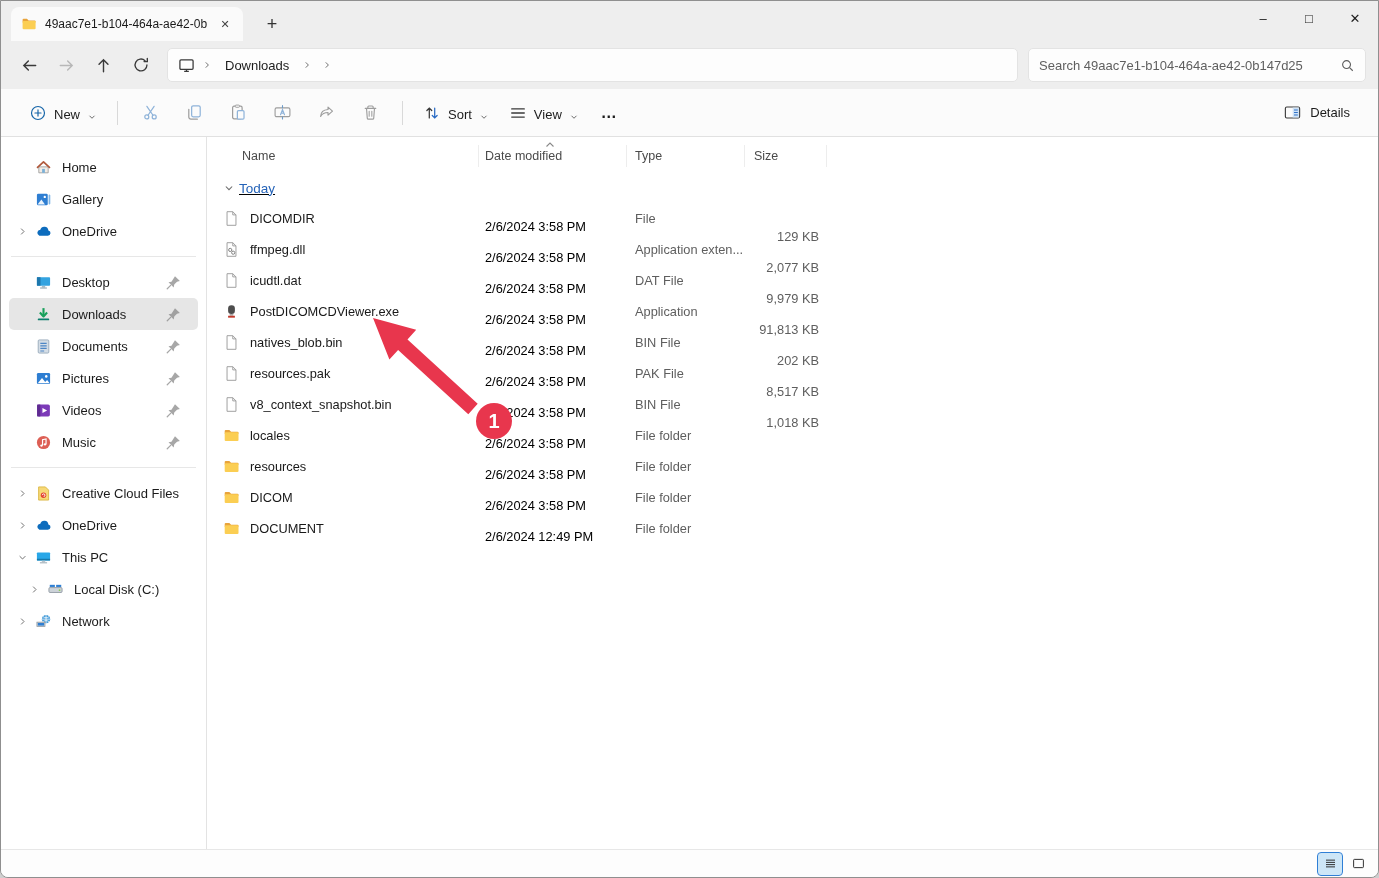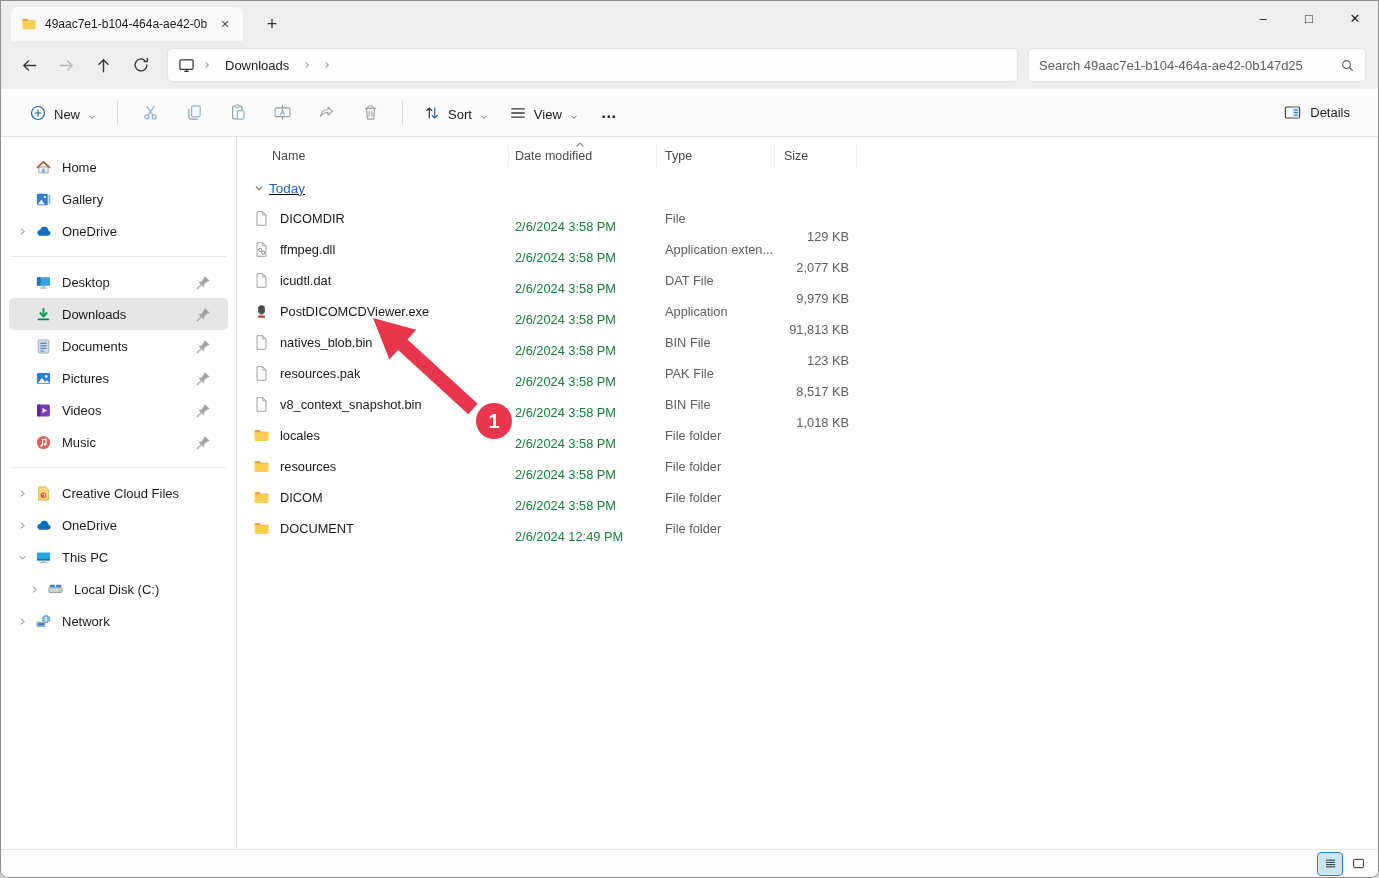--- a/index.html
+++ b/index.html
@@ -38,21 +38,21 @@
              padding:0 18px; flex:0 0 auto; }
   .tbtn { display:flex; align-items:flex-end; gap:7px; padding:6px 10px; border-radius:5px; font-size:13px; color:#1b1b1b; }
   .tsep { width:1px; height:24px; background:#d9d9d9; margin:0 10px; }
   .ticon { width:44px; height:34px; display:flex; align-items:center; justify-content:center; border-radius:5px; }
   .more { font-size:16px; font-weight:bold; letter-spacing:2px; color:#1b1b1b; padding:0 12px; }
   .toolbar .spacer { flex:1; }
   .details-btn { display:flex; align-items:center; gap:8px; font-size:13px; color:#1b1b1b; padding:6px 10px; border-radius:5px; }
 
   
   .bodyarea { flex:1; display:flex; background:#ffffff; min-height:0; }
-  .sidebar { width:236px; flex:0 0 auto; border-right:1px solid #e3e3e3; padding-top:14px; background:#fff; }
+  .sidebar { width:206px; flex:0 0 auto; border-right:1px solid #e3e3e3; padding-top:14px; background:#fff; }
   .sb-item { height:32px; margin:0 8px; display:flex; align-items:center; border-radius:5px; padding-right:6px; }
   .sb-item.sel { background:#e6e6e6; }
   .sb-ex { width:26px; height:16px; display:flex; align-items:center; justify-content:center; flex:0 0 auto; }
   .sb-ex svg { width:11px; height:11px; }
   .sb-item.child { margin-left:20px;align-items:center; }
   .sb-item .ic { width:17px; height:17px; flex:0 0 auto; margin-right:10px; }
   .sb-label { font-size:13px; color:#1b1b1b; flex:1; white-space:nowrap; overflow:hidden; }
   .sb-pin { width:14px; height:14px; opacity:.75; }
   .sb-sep { height:1px; background:#e7e7e7; margin:9px 10px; }
   .ic svg { width:100%; height:100%; display:block; }
@@ -65,21 +65,21 @@
   .col-date { width:148px; padding-left:6px; }
   .col-type { width:118px; padding-left:8px; }
   .col-size { width:82px; padding-left:9px; }
   .sort-caret { position:absolute; top:-7px; left:44%; }
   .group-row { display:flex; align-items:center; height:30px; margin-top:4px; gap:4px;text-decoration:underline; }
   .group-chev { display:flex; align-items:center; }
   .group-label { font-size:13.5px; color:#2563b8; }
   .frow { display:flex; align-items:center; height:31px; font-size:12.8px; }
   .c-name { width:256px; display:flex; align-items:center; gap:10px; color:#191919; white-space:nowrap; }
   .c-name .ic { width:17px; height:17px; flex:0 0 auto; }
-  .c-date { width:148px; color:#15803d; padding-left:6px;margin-top:15px; }
+  .c-date { width:148px; color:#000000; padding-left:6px;margin-top:15px; }
   .c-type { width:118px; color:#5e5e5e; padding-left:8px; }
   .c-size { width:82px; color:#5e5e5e; text-align:right; padding-right:8px;margin-top:36px; }
 
   
   .statusbar { height:28px; flex:0 0 auto; background:#fdfdfd; border-top:1px solid #e7e7e7;
                display:flex; align-items:center; justify-content:flex-end; padding:0 8px; gap:4px; }
   .view-toggle { width:24px; height:22px; display:flex; align-items:center; justify-content:center; border-radius:3px; }
   .view-toggle.active { background:#cde6f7; outline:1px solid #2f7fd6; }
 
   
@@ -585,21 +585,21 @@
               <span class="ic">
                 <svg viewBox="0 0 16 16">
                   <path d="M3.8 1.6h5.4l3 3v9.8H3.8Z" fill="#fff" stroke="#9c9c9c" stroke-width="0.9"></path>
                   <path d="M9.2 1.6v3h3" fill="none" stroke="#9c9c9c" stroke-width="0.9"></path>
                 </svg>
               </span>
               <span>natives_blob.bin</span>
             </div>
             <div class="c-date">2/6/2024 3:58 PM</div>
             <div class="c-type">BIN File</div>
-            <div class="c-size">123 KB</div>
+            <div class="c-size">202 KB</div>
           </div>
           <div class="frow">
             <div class="c-name">
               <span class="ic">
                 <svg viewBox="0 0 16 16">
                   <path d="M3.8 1.6h5.4l3 3v9.8H3.8Z" fill="#fff" stroke="#9c9c9c" stroke-width="0.9"></path>
                   <path d="M9.2 1.6v3h3" fill="none" stroke="#9c9c9c" stroke-width="0.9"></path>
                 </svg>
               </span>
               <span>resources.pak</span>

